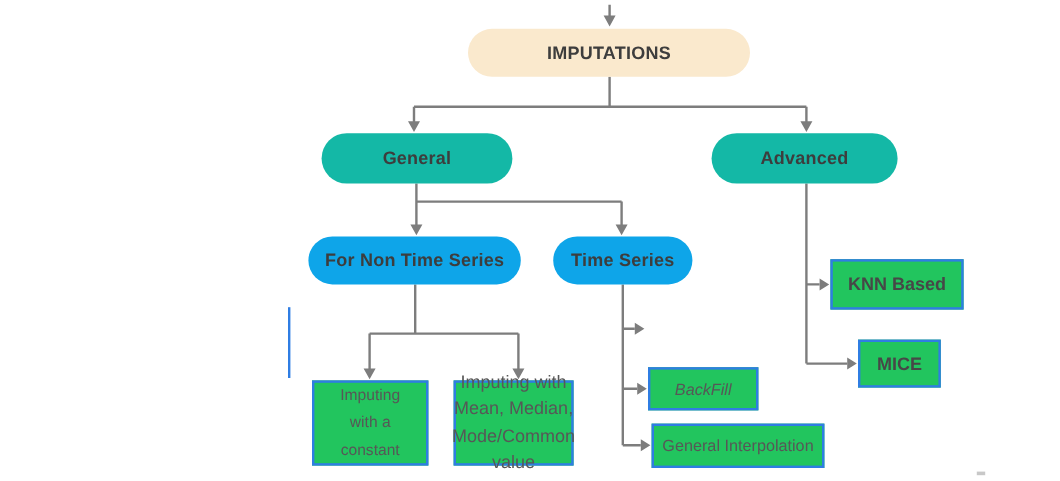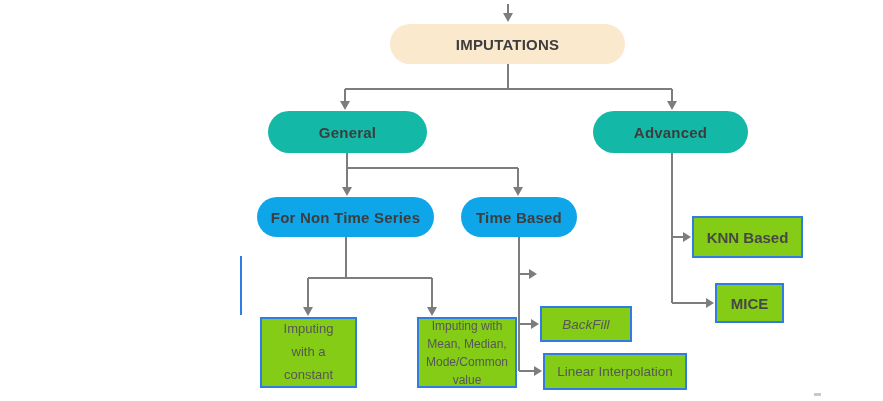--- a/index.html
+++ b/index.html
@@ -11,24 +11,24 @@
   .connectors .line{stroke:#7d7d7d;stroke-width:2;fill:none;}
   .connectors .arrow{fill:#7d7d7d;stroke:none;}
   .node{
     position:absolute;box-sizing:border-box;
     display:flex;align-items:center;justify-content:center;text-align:center;
   }
   .pill{border-radius:21px;font-size:15px;font-weight:700;color:#3d3d3d;letter-spacing:.2px;}
   .root{background:#fae9cd;}
   .l2{background:#14b8a6;}
   .l3{background:#0ea5e9;}
-  .leaf{background:#84cc16;border:2px solid #2f7de3;font-size:13.5px;font-weight:400;color:#575757;}
+  .leaf{background:#22c55e;border:2px solid #2f7de3;font-size:13.5px;font-weight:400;color:#575757;}
   .leaf.bold{font-weight:700;font-size:15px;color:#474747;}
   .leaf.mid{font-size:13px;line-height:1.75;padding:0 10px;}
-  .leaf.small{font-size:12px;line-height:1.5;padding:2px 7px;margin-left:39px;}
+  .leaf.small{font-size:15px;line-height:1.5;padding:2px 7px;}
   .stray-line{position:absolute;width:2px;background:#2f7de3;}
   .artifact{position:absolute;width:7px;height:3px;background:#9a9a9a;opacity:.55;}
 </style>
 </head>
 <body>
 
 <div class="canvas">
 
   <svg class="connectors" width="883" height="401" viewBox="0 0 883 401">
     <path class="line" d="
@@ -54,30 +54,30 @@
   </svg>
 
   <div class="node pill root" style="left:390px;top:24px;width:235px;height:40px;">IMPUTATIONS</div>
 
   <div class="node pill l2" style="left:268px;top:111px;width:159px;height:42px;">General</div>
 
   <div class="node pill l2" style="left:593px;top:111px;width:155px;height:42px;">Advanced</div>
 
   <div class="node pill l3" style="left:257px;top:197px;width:177px;height:40px;">For Non Time Series</div>
 
-  <div class="node pill l3" style="left:461px;top:197px;width:116px;height:40px;">Time Based</div>
+  <div class="node pill l3" style="left:461px;top:197px;width:116px;height:40px;">Time Series</div>
 
   <div class="node leaf mid" style="left:260px;top:317px;width:97px;height:71px;">Imputing with a constant</div>
 
   <div class="node leaf small" style="left:378px;top:317px;width:100px;height:71px;">Imputing with Mean, Median, Mode/Common value</div>
 
 
   <div class="node leaf" style="left:540px;top:306px;width:92px;height:36px;font-style:italic;">BackFill</div>
 
-  <div class="node leaf" style="left:543px;top:353px;width:144px;height:37px;">Linear Interpolation</div>
+  <div class="node leaf" style="left:543px;top:353px;width:144px;height:37px;">General Interpolation</div>
 
   <div class="node leaf bold" style="left:692px;top:216px;width:111px;height:42px;">KNN Based</div>
 
   <div class="node leaf bold" style="left:715px;top:283px;width:69px;height:40px;">MICE</div>
 
   <div class="stray-line" style="left:240px;top:256px;height:59px;"></div>
 
   <div class="artifact" style="left:814px;top:393px;"></div>
 
 </div>

